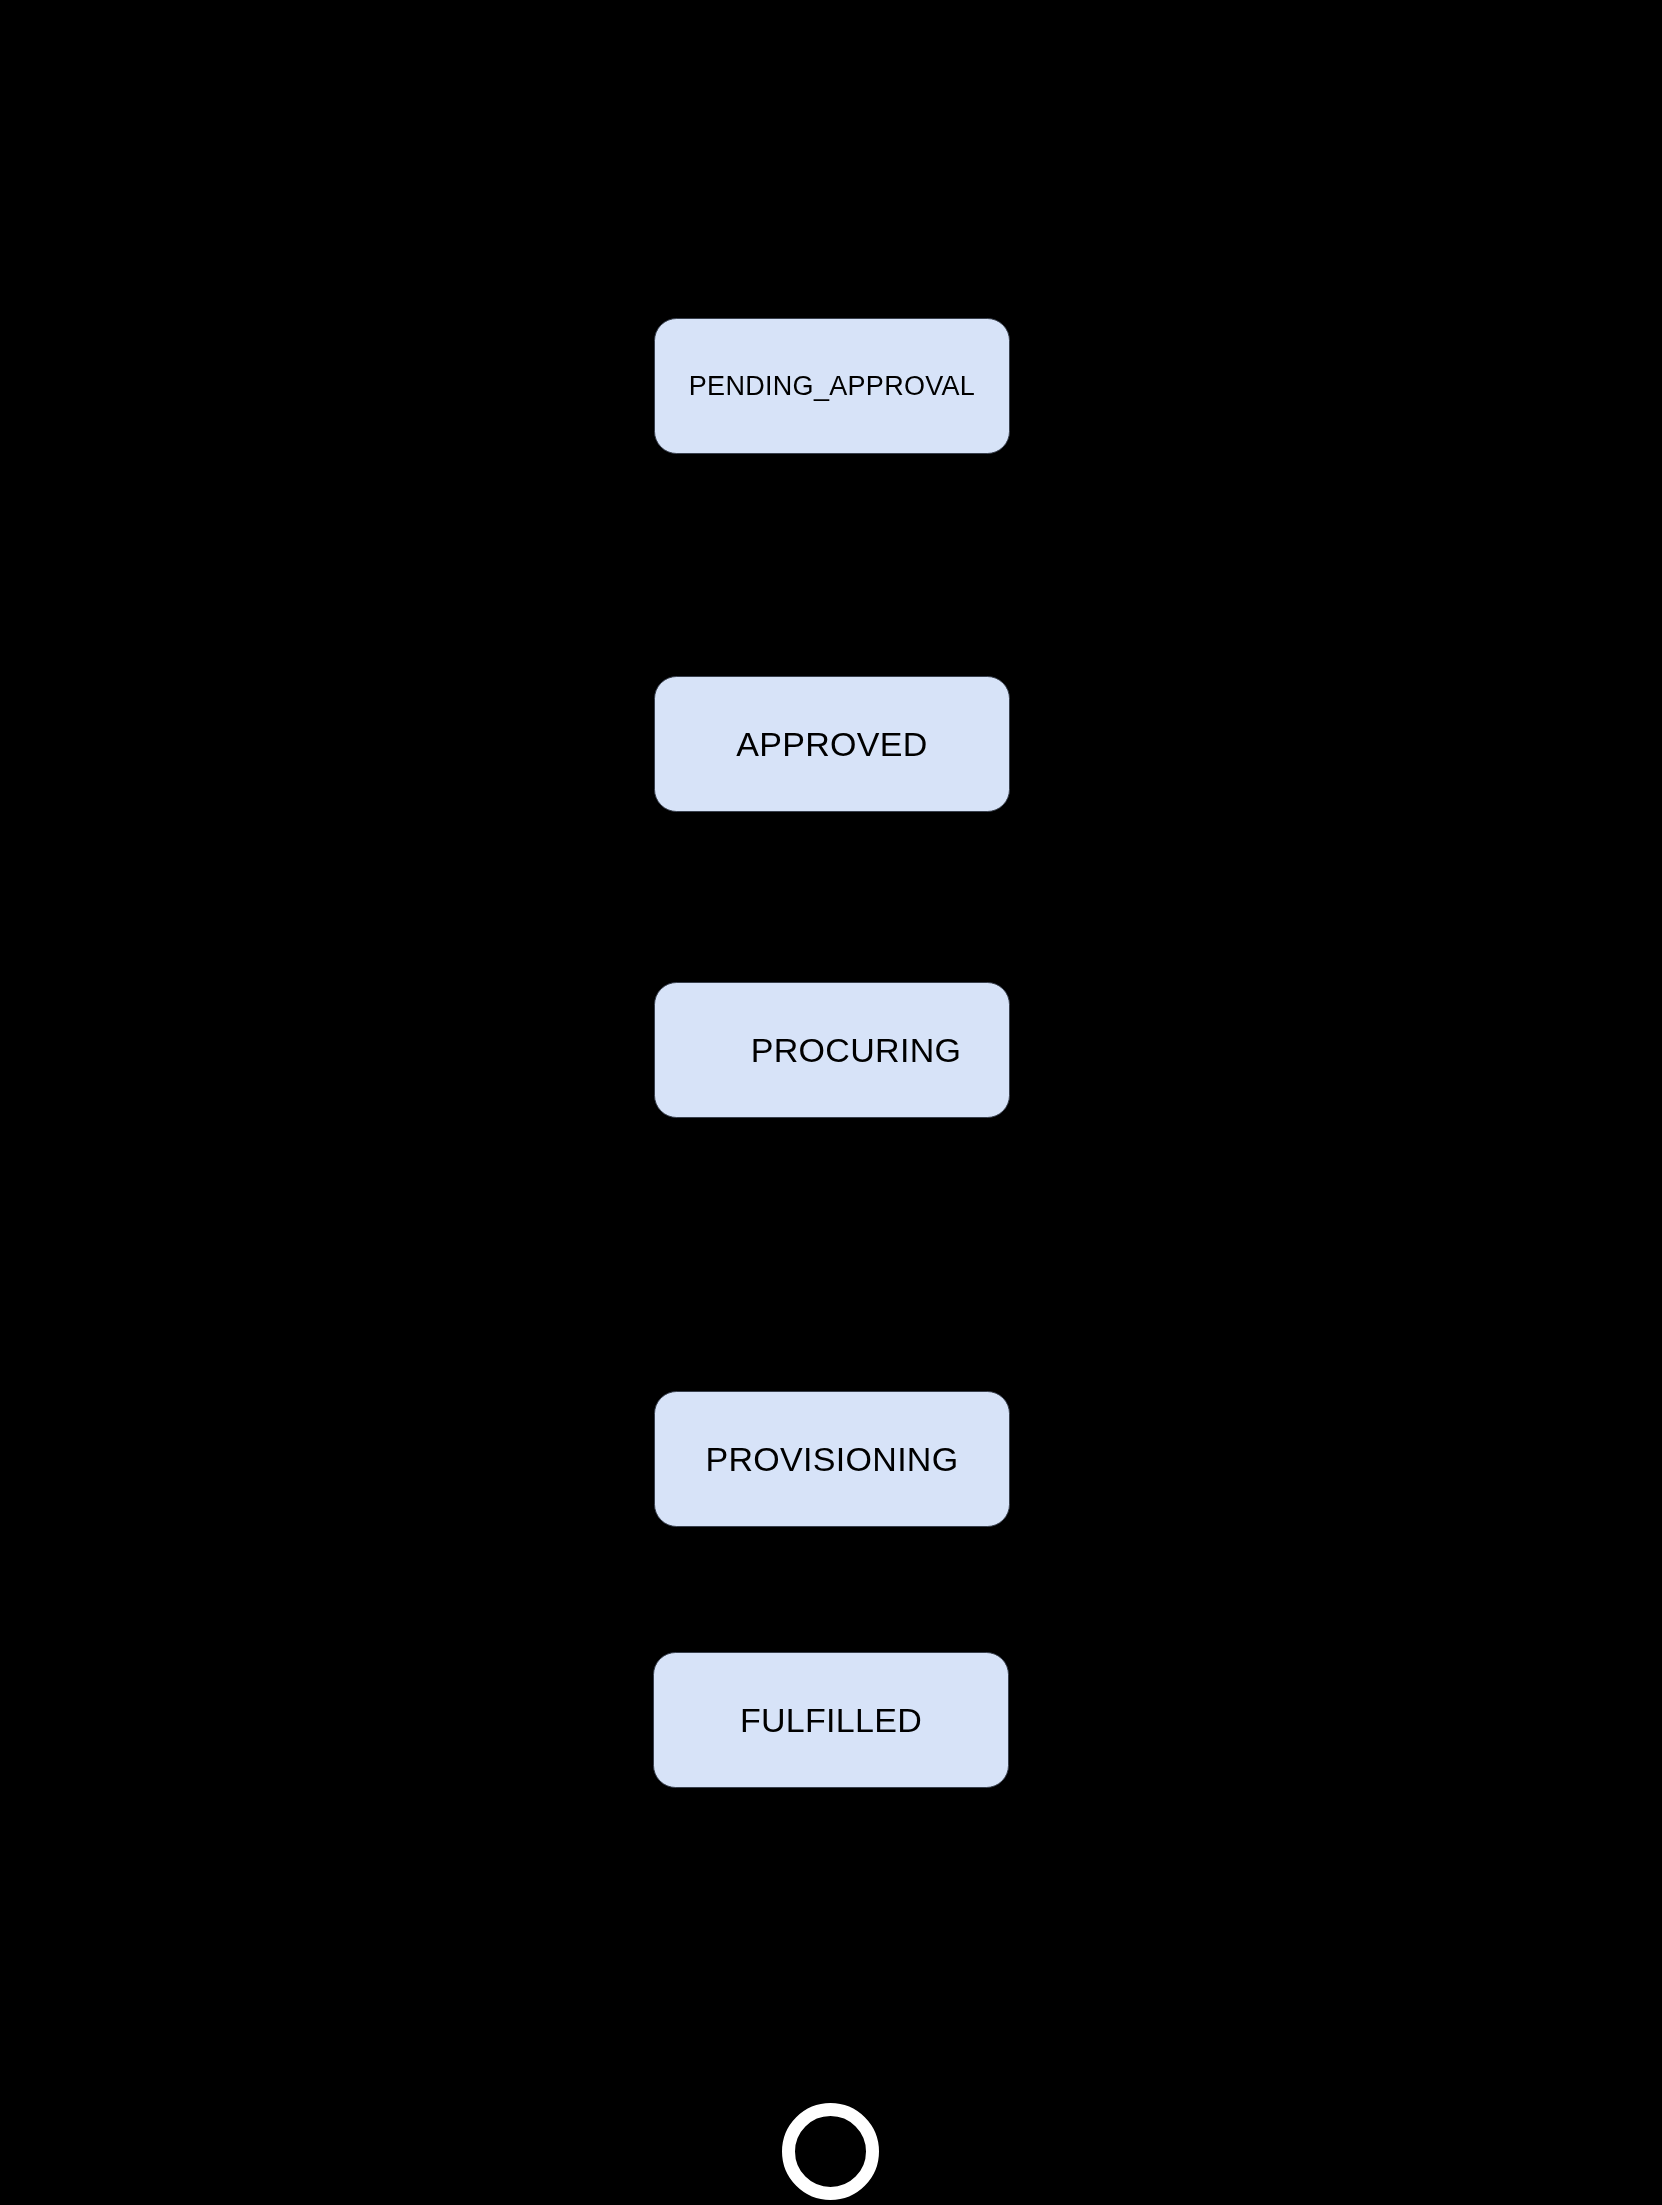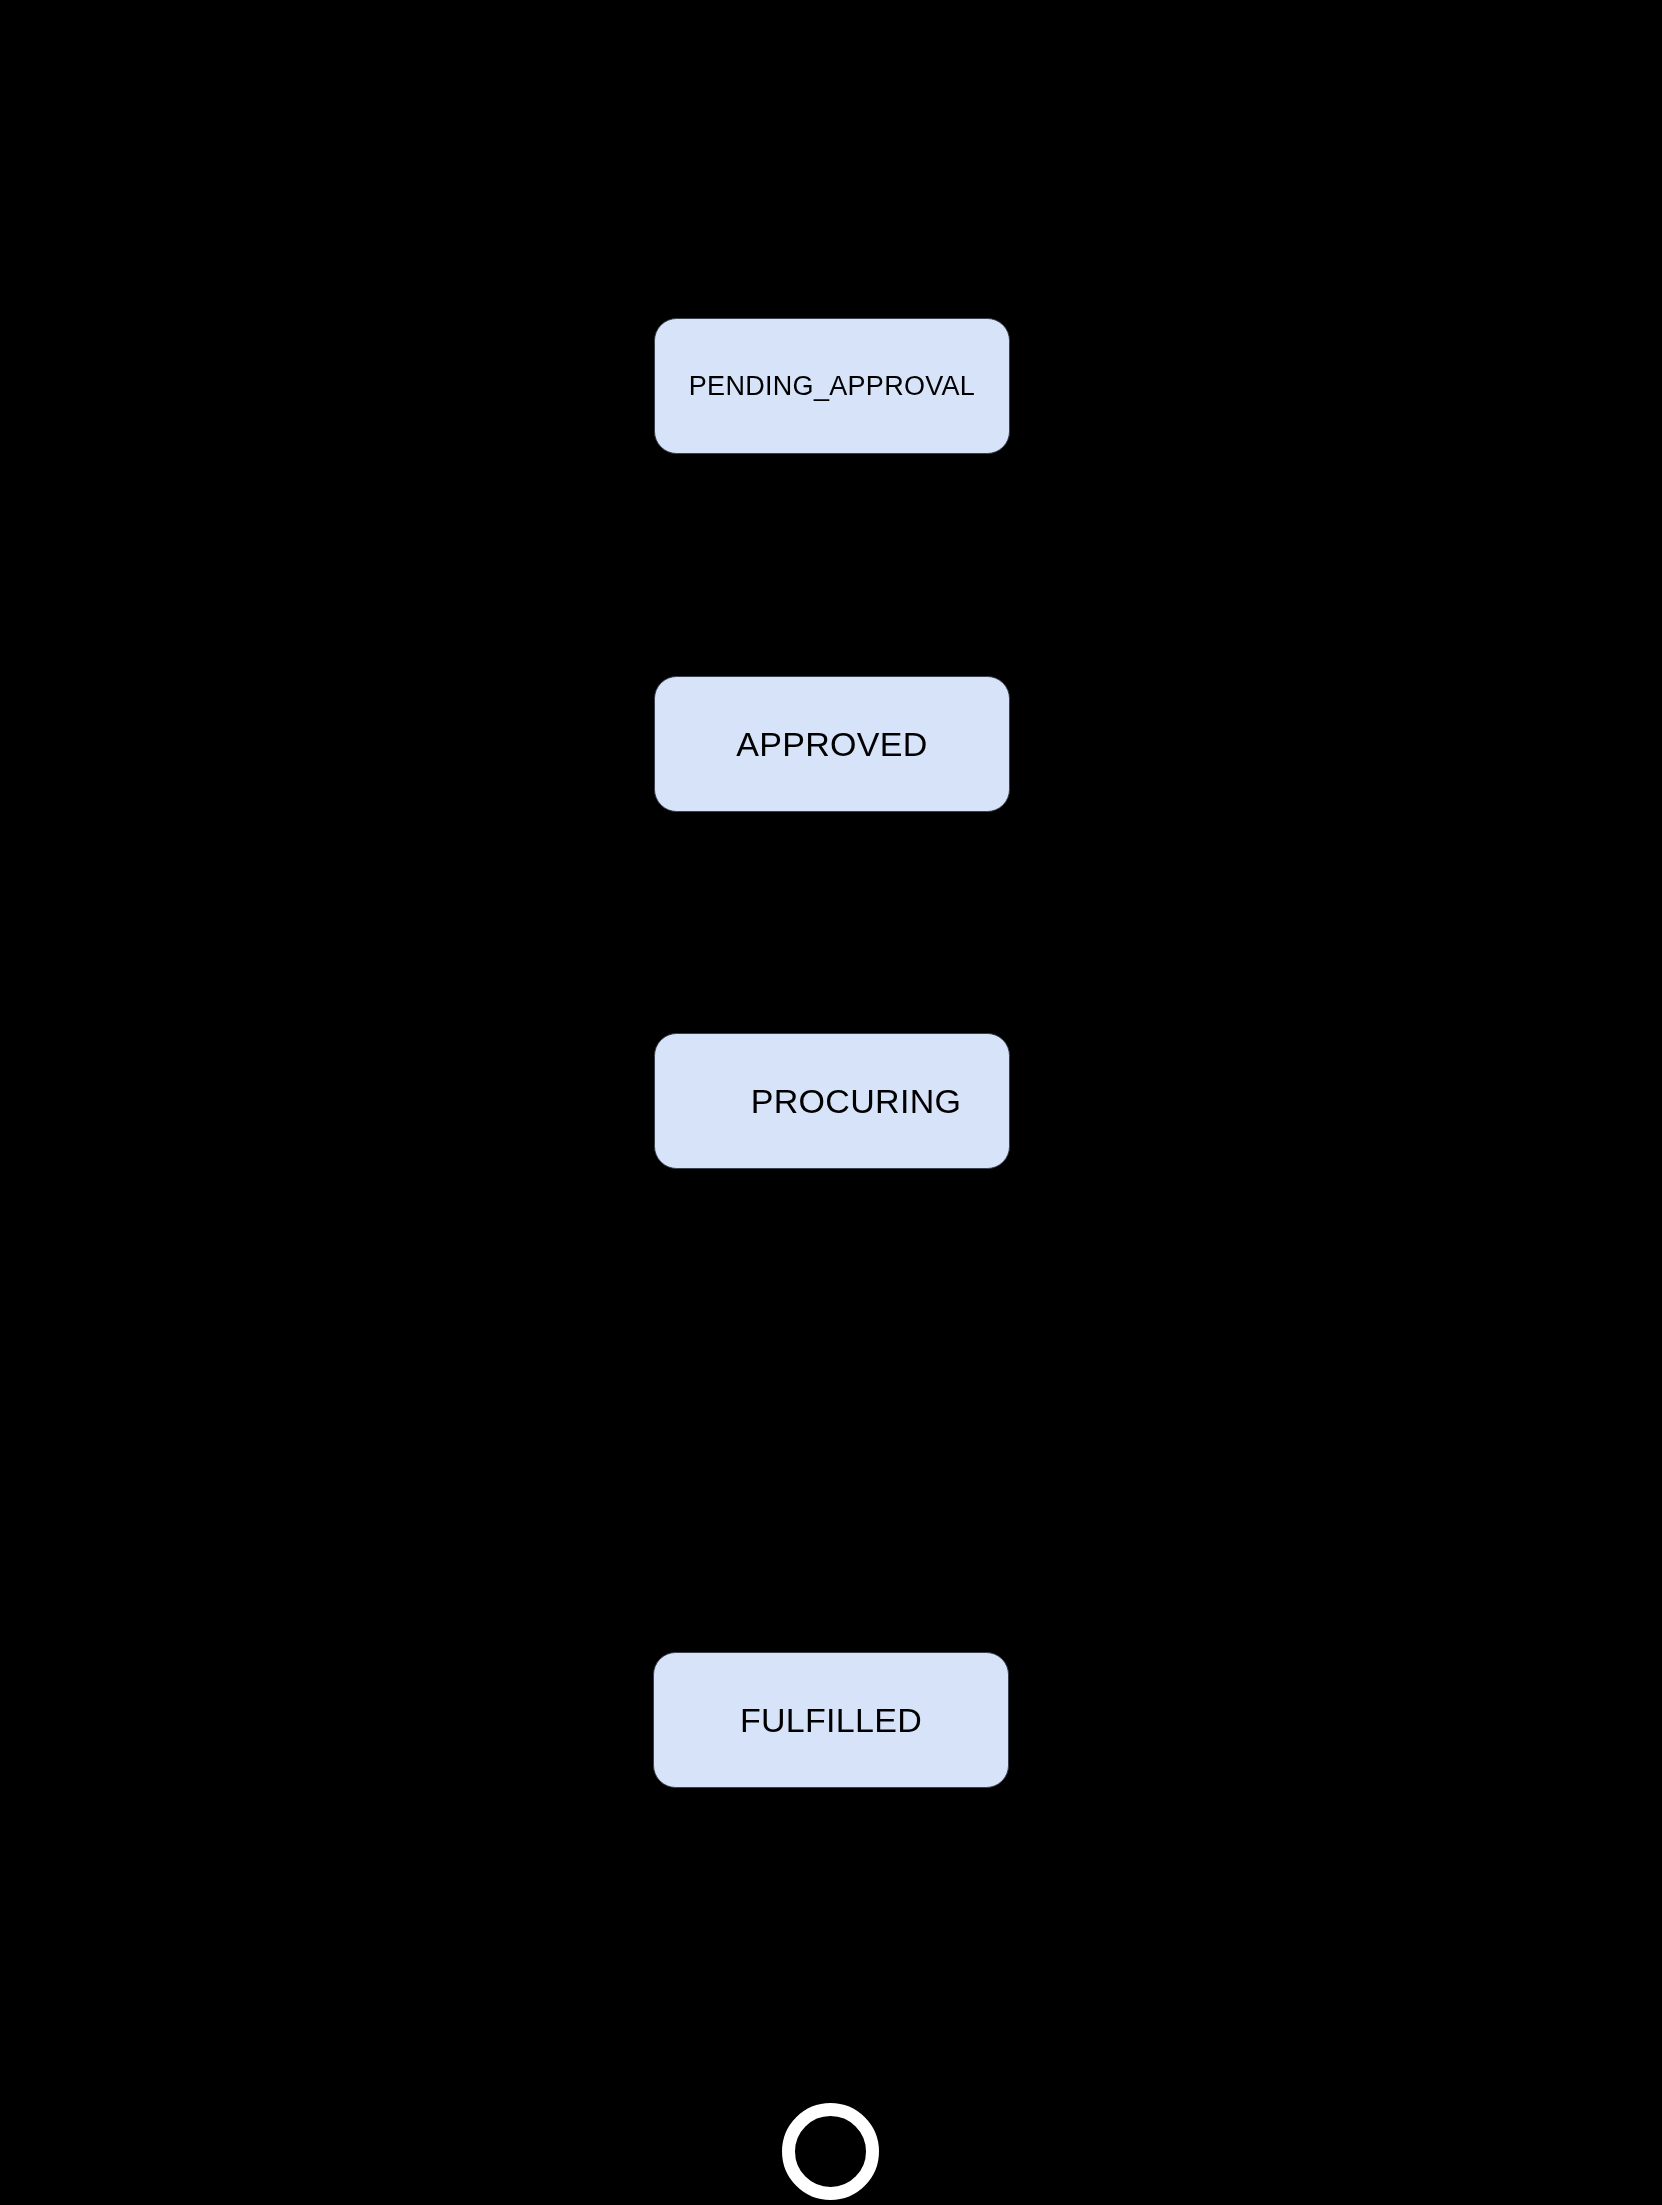--- a/index.html
+++ b/index.html
@@ -33,21 +33,21 @@
     color: var(--node-text, #000000);
     font-size: 34px;
     letter-spacing: 0.3px;
     white-space: nowrap;
   }
   .state.small-label {
     font-size: 27px;
   }
   .state-0 { top: 318px; }
   .state-1 { top: 676px; }
-  .state-2 { top: 1033px; padding-left: 48px; }
+  .state-2 { top: 982px; padding-left: 48px; }
   .state-3 { top: 1391px; }
   .state-4 { top: 1652px; left: 653px; }
   .end-ring {
     position: absolute;
     left: 782px;
     top: 2103px;
     width: 97px;
     height: 97px;
     box-sizing: border-box;
     border: 13px solid var(--ring-color, #ffffff);
@@ -65,20 +65,23 @@
   </div>
 
   <div class="state state-1">
     <span>APPROVED</span>
   </div>
 
   <div class="state state-2">
     <span>PROCURING</span>
   </div>
 
+  <div class="state state-3">
+    <span>PROVISIONING</span>
+  </div>
 
   <div class="state state-4">
     <span>FULFILLED</span>
   </div>
 
   <div class="end-ring"></div>
 
 </div>
 
 

